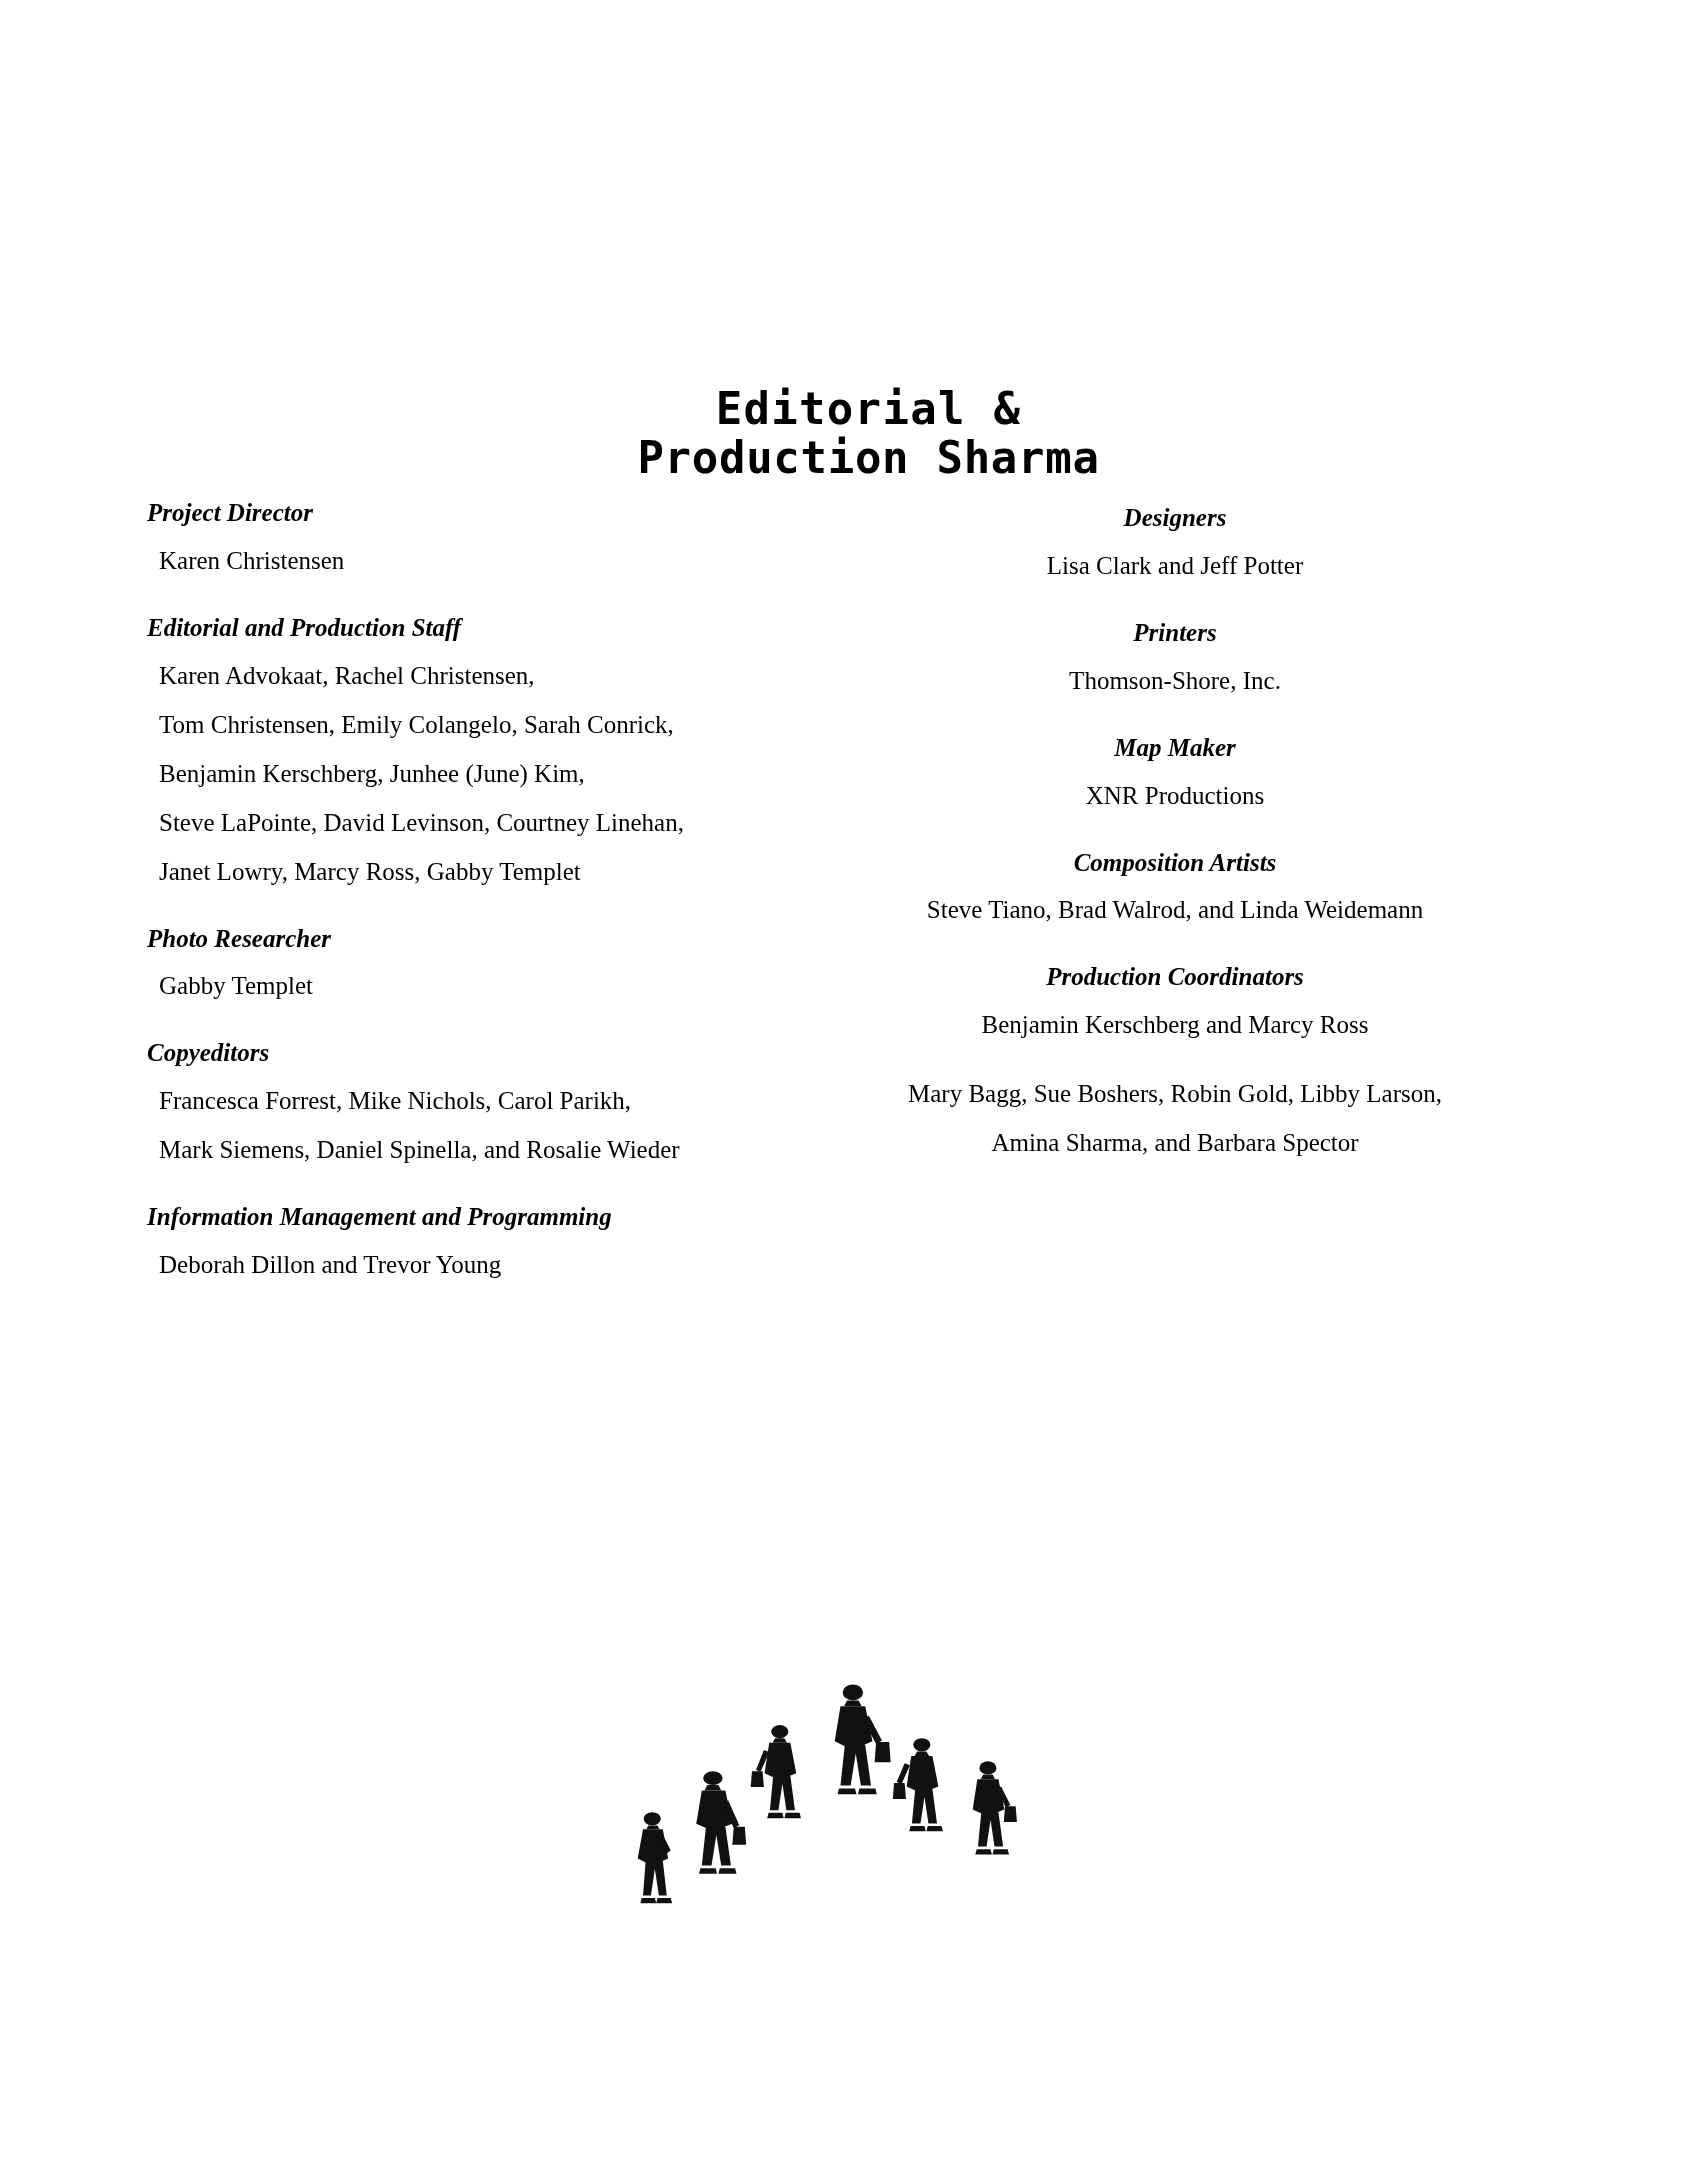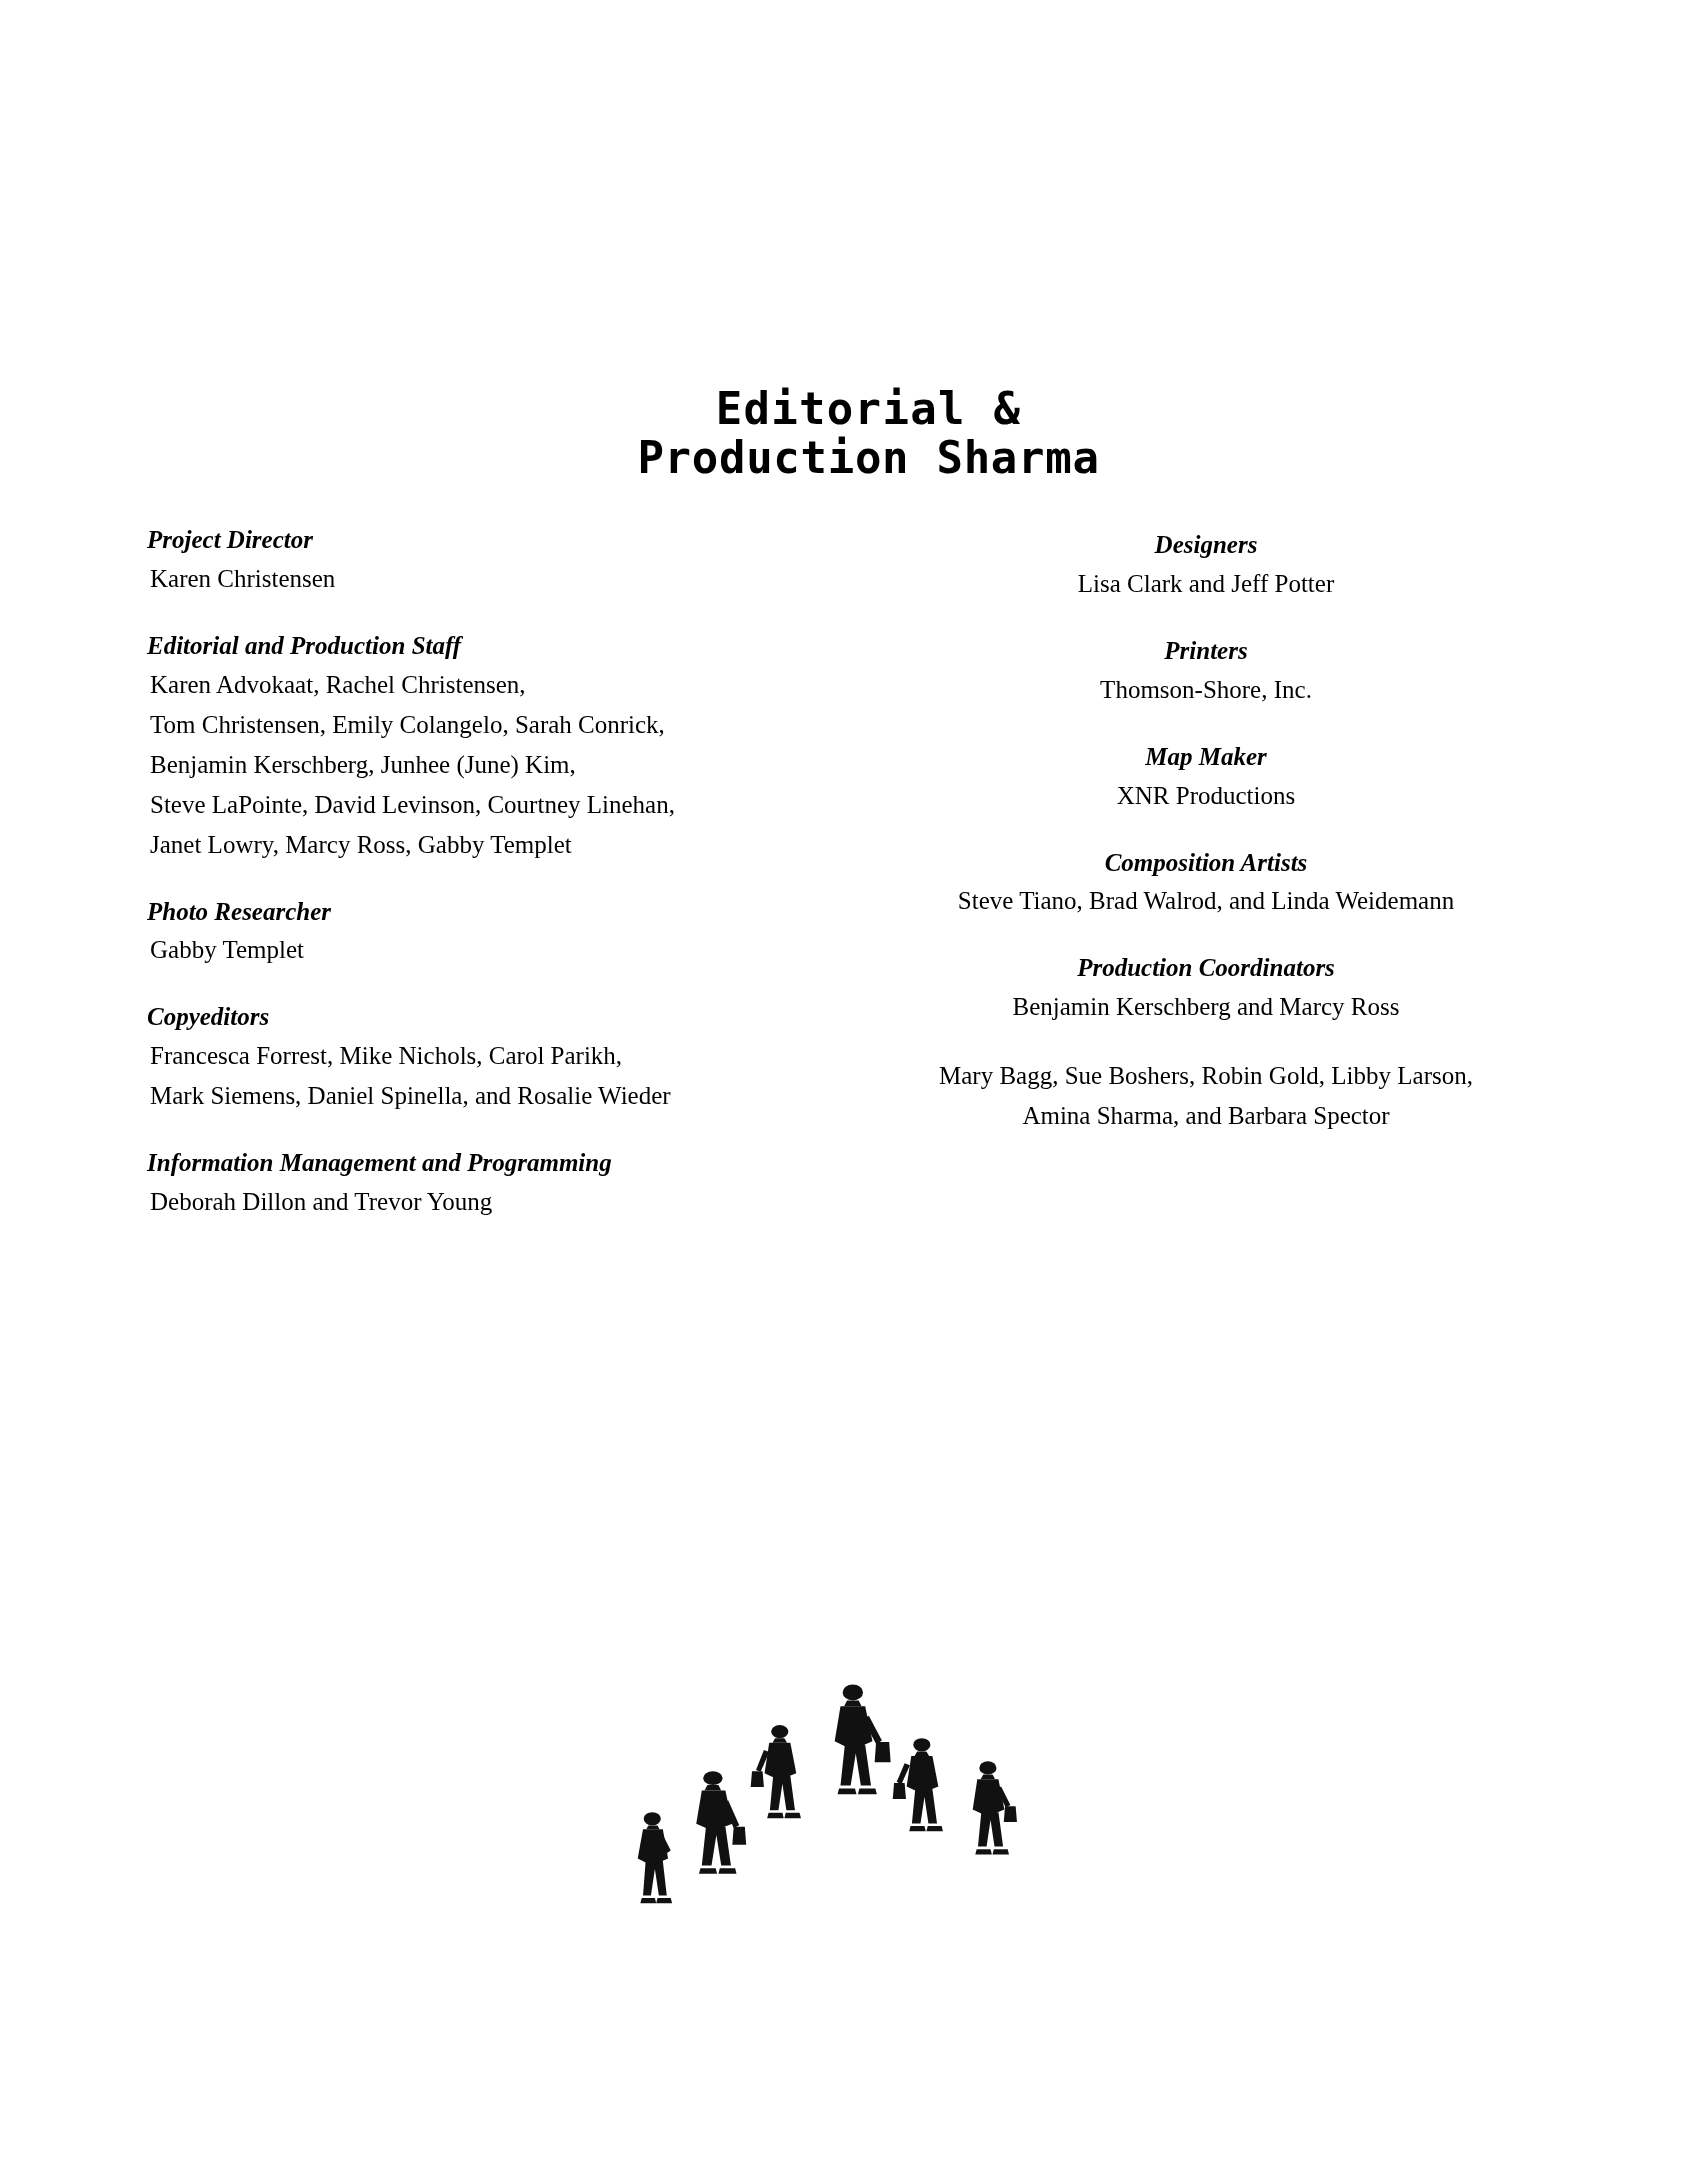--- a/index.html
+++ b/index.html
@@ -40,25 +40,25 @@
     color: #000;
     white-space: pre;
   }
   .title-line.line2 {
     letter-spacing: 0.7px;
   }
 
   
   .columns {
     position: absolute;
-    top: 523px;
+    top: 496px;
     left: 147px;
     width: 1396px;
     display: flex;
-    gap: 57px;
+    gap: 26px;
   }
   .col {
     width: 668px;
   }
   .col-right {
     padding-top: 5.3px;
     text-align: center;
   }
 
   .group {
@@ -72,21 +72,21 @@
     font-weight: bold;
     font-style: italic;
     font-size: 25px;
     line-height: 1.35;
     margin: 0 0 2px 0;
   }
   .group-line {
     font-family: "Liberation Serif", serif;
     font-size: 25px;
     line-height: 1.48;
-    margin: 3px;
+    margin: 12px;
   }
 
   
   .figures {
     position: absolute;
     left: 615px;
     top: 1647px;
     width: 463px;
     height: 370px;
   }

